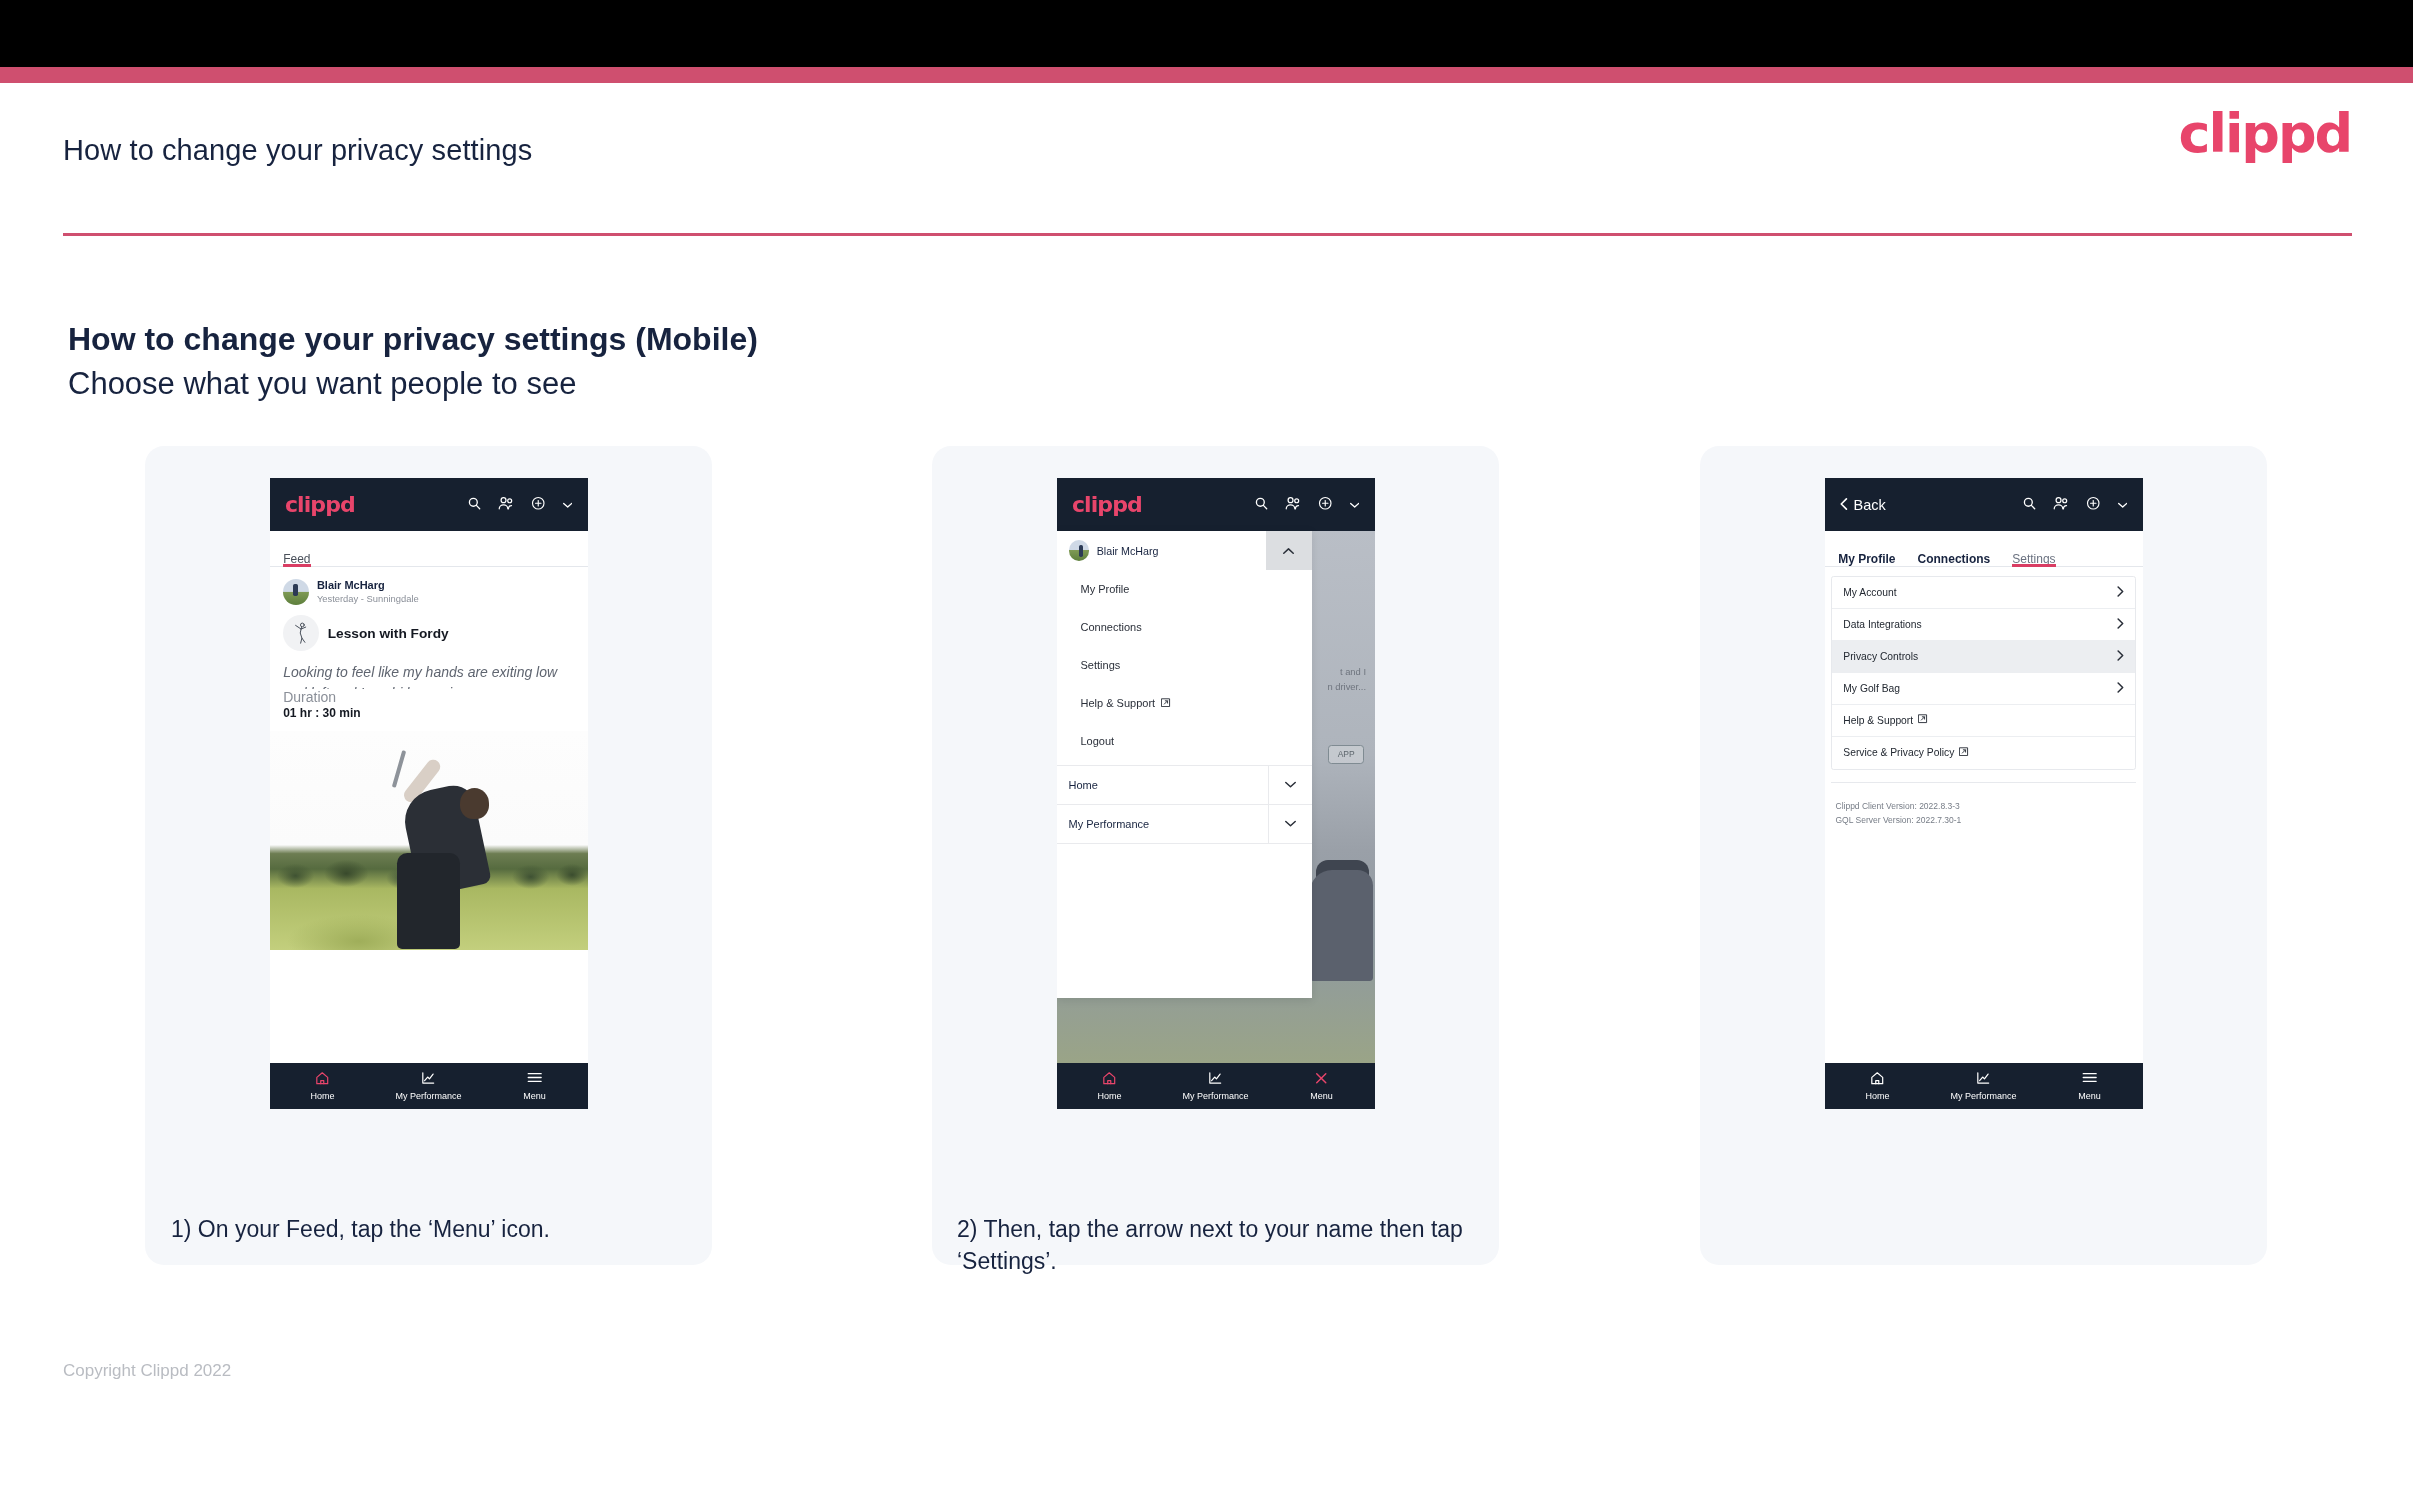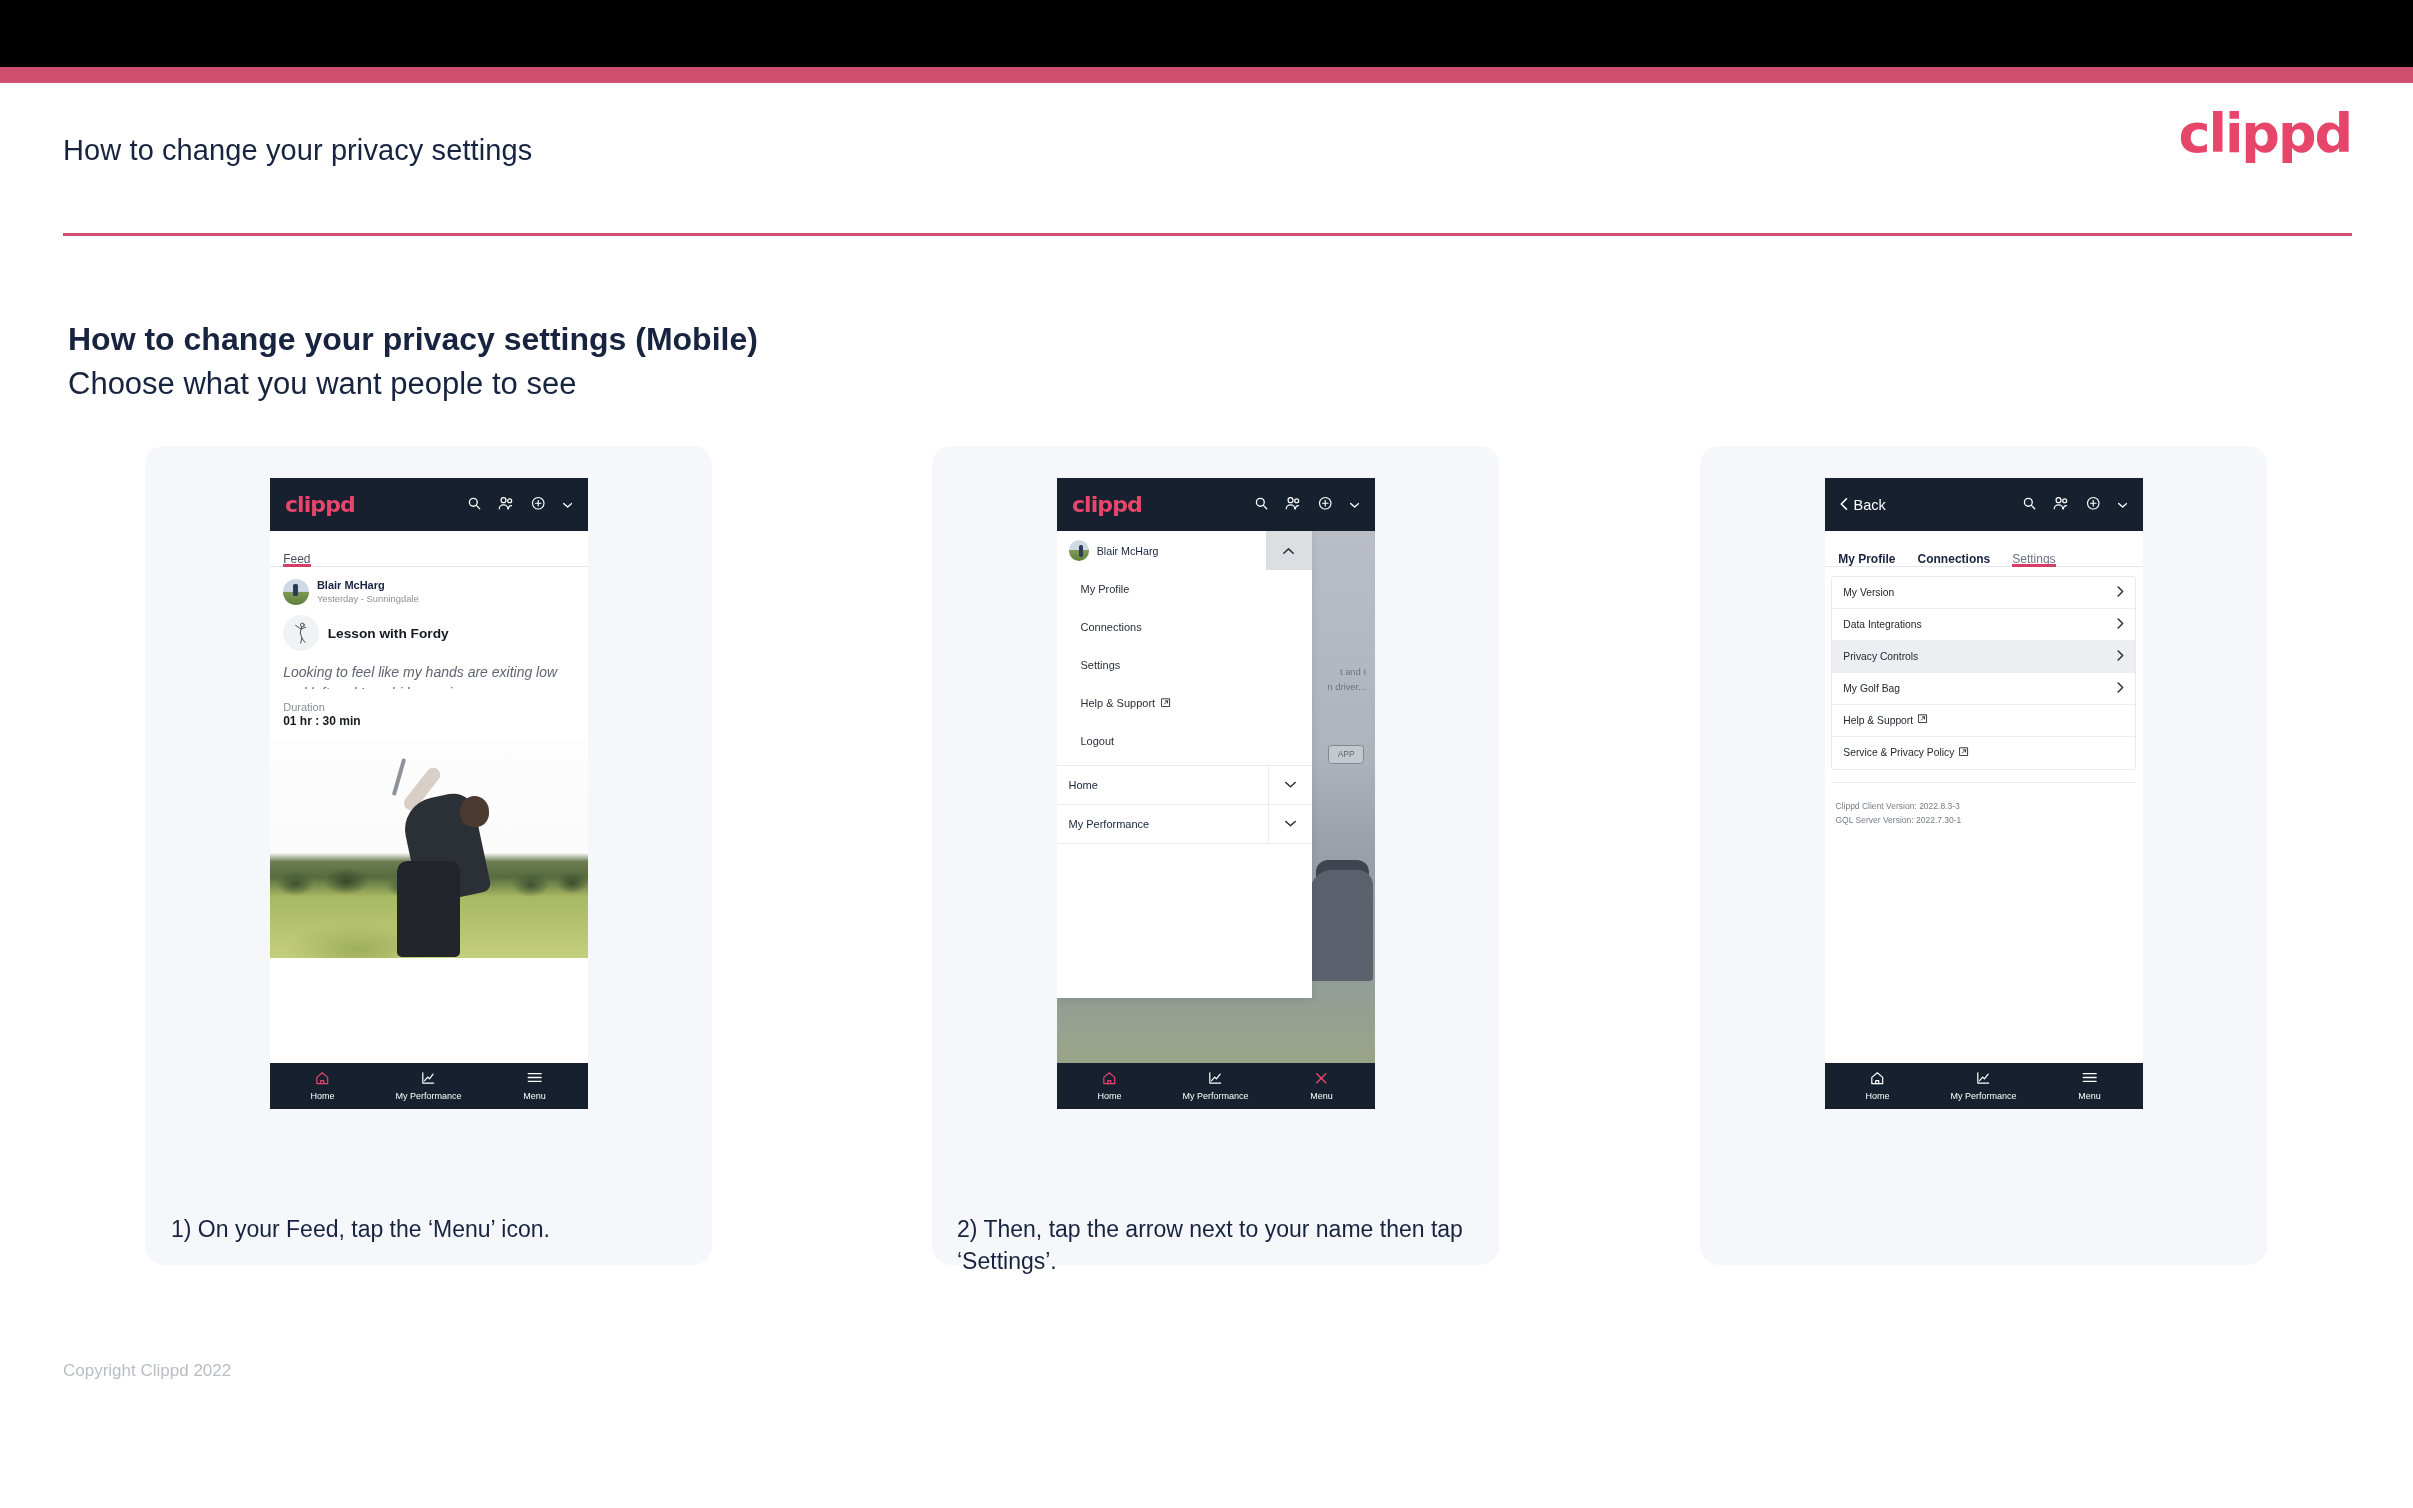--- a/index.html
+++ b/index.html
@@ -91,21 +91,21 @@
   .post-name { font-size: 11px; font-weight: 700; color: #17233f; line-height: 1.25; }
   .post-meta { font-size: 9.4px; color: #8a8f98; line-height: 1.3; }
 
   .post-title-row { display: flex; align-items: center; gap: 8.5px; margin-top: 10.3px; }
   .golf-badge {
     width: 36px; height: 36px; border-radius: 50%; background: #f1f2f4;
     display: flex; align-items: center; justify-content: center; flex: none;
   }
   .post-title { font-size: 13.7px; font-weight: 700; color: #141821; }
   .post-body { margin-top: 10.3px; font-size: 14px; color: #5f6570; line-height: 1.55; height: 27px; overflow: hidden; font-style: italic; }
-  .dur-label { margin-top: 12px; font-size: 11px; color: #8a8f98; }
+  .dur-label { margin-top: 0; font-size: 14px; color: #8a8f98; }
   .dur-value { margin-top: 1.7px; font-size: 12px; font-weight: 700; color: #141821; }
 
   .photo {
     margin-top: 10.3px; height: 219px; width: 100%;
     background:
       radial-gradient(ellipse 103px 38px at 28% 96%, #9fae5a 0%, rgba(159,174,90,0) 70%),
       linear-gradient(180deg, #fdfdfd 0%, #fbfbfb 52%, #6d7d52 56%, #566b3f 63%, #a9b862 72%, #c3cf7d 100%);
     position: relative; overflow: hidden;
   }
   .golfer-body {
@@ -529,21 +529,21 @@
           <div class="tab dark">
             <span>Connections</span>
           </div>
           <div class="tab sel">
             <span>Settings</span>
           </div>
         </div>
 
         <div class="settings-list">
           <div class="srow">
-            <span>My Version</span>
+            <span>My Account</span>
             <span class="chev">
               <svg width="6.8" height="11" viewBox="0 0 9 14" fill="none" stroke="#2a2f39" stroke-width="2" stroke-linecap="round" stroke-linejoin="round">
                   <polyline points="1.5,1 7.5,7 1.5,13"></polyline>
                 </svg>
             </span>
           </div>
           <div class="srow">
             <span>Data Integrations</span>
             <span class="chev">
               <svg width="6.8" height="11" viewBox="0 0 9 14" fill="none" stroke="#2a2f39" stroke-width="2" stroke-linecap="round" stroke-linejoin="round">

